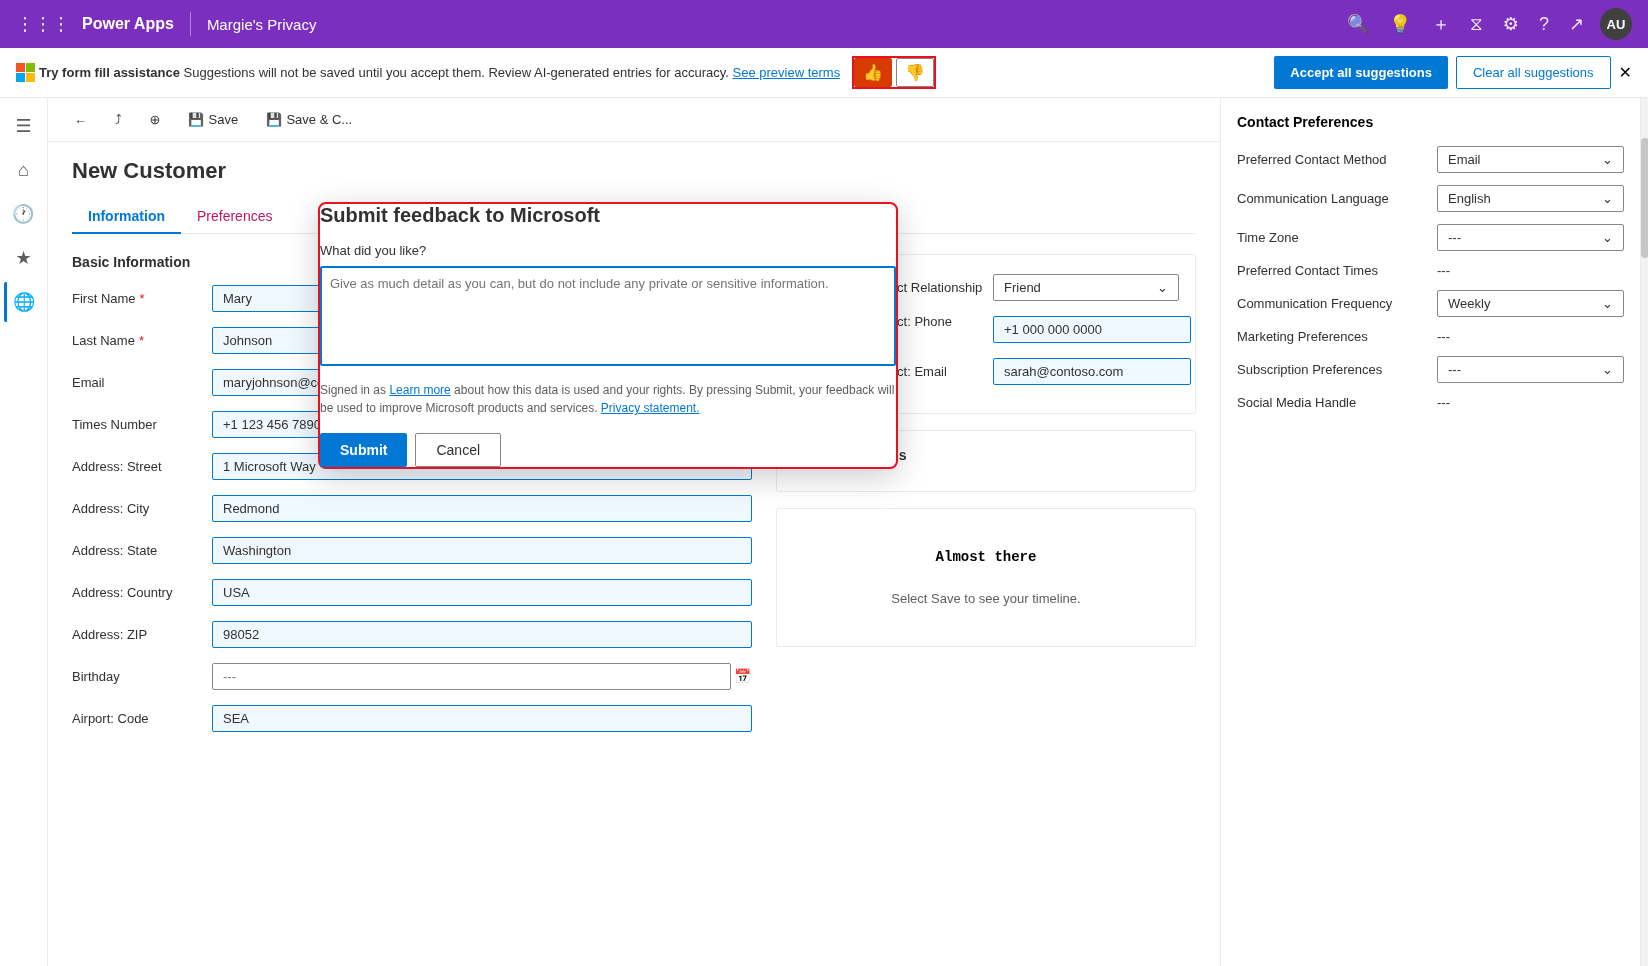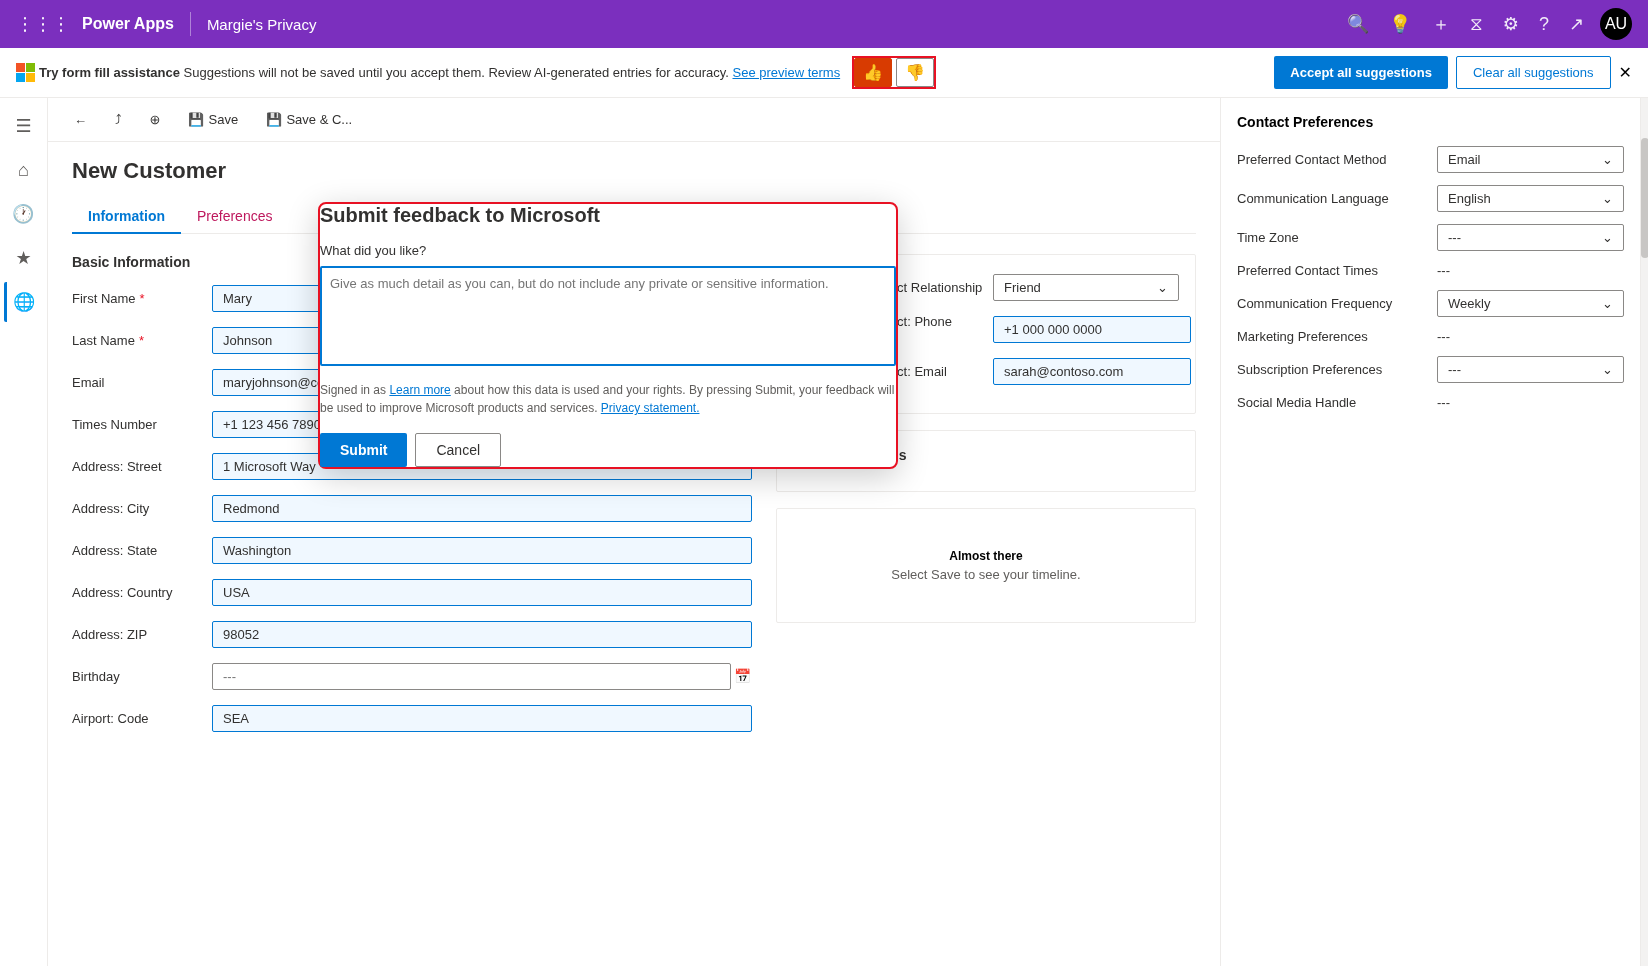--- a/index.html
+++ b/index.html
@@ -10,23 +10,23 @@
       display: flex; align-items: center; background: #7b2fbe; height: 48px;
       padding: 0 16px; gap: 12px; color: white;
     }
     .topbar-apps-icon { font-size: 18px; cursor: pointer; }
     .topbar-brand { font-weight: 600; font-size: 16px; }
     .topbar-sep { width: 1px; height: 24px; background: rgba(255,255,255,0.4); margin: 0 4px; }
     .topbar-app-name { font-size: 15px; font-weight: 400; }
     .topbar-spacer { flex: 1; }
     .topbar-icon { font-size: 18px; cursor: pointer; opacity: 0.9; margin: 0 4px; }
     .topbar-avatar {
-      width: 32px; height: 32px; border-radius: 50%; background: #000000;
+      width: 32px; height: 32px; border-radius: 50%; background: #404040;
       display: flex; align-items: center; justify-content: center;
-      font-size: 16px; font-weight: 400; color: white; cursor: pointer;
+      font-size: 13px; font-weight: 700; color: white; cursor: pointer;
     }
 
     
     .notif-bar {
       display: flex; align-items: center; background: white;
       padding: 8px 16px; border-bottom: 1px solid #edebe9; gap: 4px;
       min-height: 48px;
     }
     .notif-text { font-size: 13px; color: #323130; }
     .notif-link { color: #0078d4; text-decoration: underline; cursor: pointer; }
@@ -161,21 +161,21 @@
     .btn-submit {
       background: #0078d4; color: white; border: none; padding: 8px 20px;
       font-size: 14px; font-weight: 600; cursor: pointer; border-radius: 2px;
     }
     .btn-cancel {
       background: white; color: #323130; border: 1px solid #8a8886;
       padding: 8px 20px; font-size: 14px; cursor: pointer; border-radius: 2px;
     }
     .middle-section { border: 1px solid #edebe9; border-radius: 2px; padding: 16px; margin-bottom: 16px; }
     .timeline-section { text-align: center; padding: 40px 16px; }
-    .timeline-title { font-size: 12px; font-weight: 600; margin-bottom: 4px; }
+    .timeline-title { font-size: 14px; font-weight: 600; margin-bottom: 26px; font-family: Liberation Mono, monospace; }
     .timeline-subtitle { font-size: 13px; color: #605e5c; }
 
     .ms-logo { display: flex; gap: 2px; flex-shrink: 0; }
     .ms-logo-sq { width: 9px; height: 9px; }
   </style>
 </head>
 <body>
 
 <div class="topbar">
   <span class="topbar-apps-icon">⋮⋮⋮</span>

